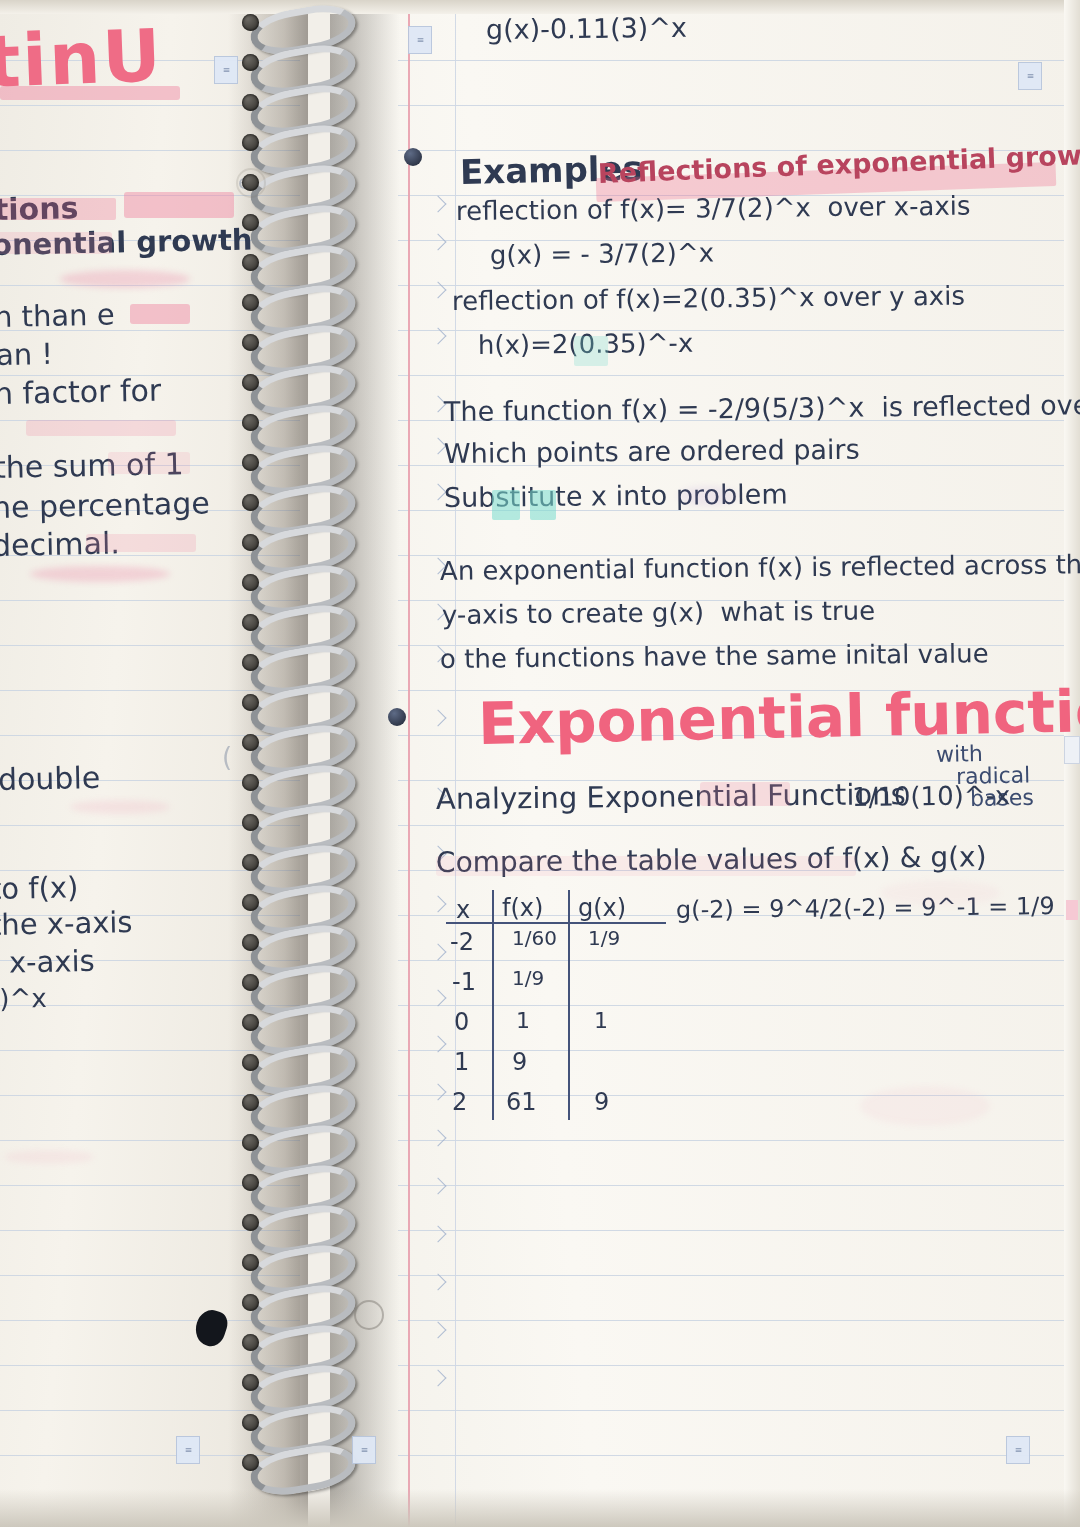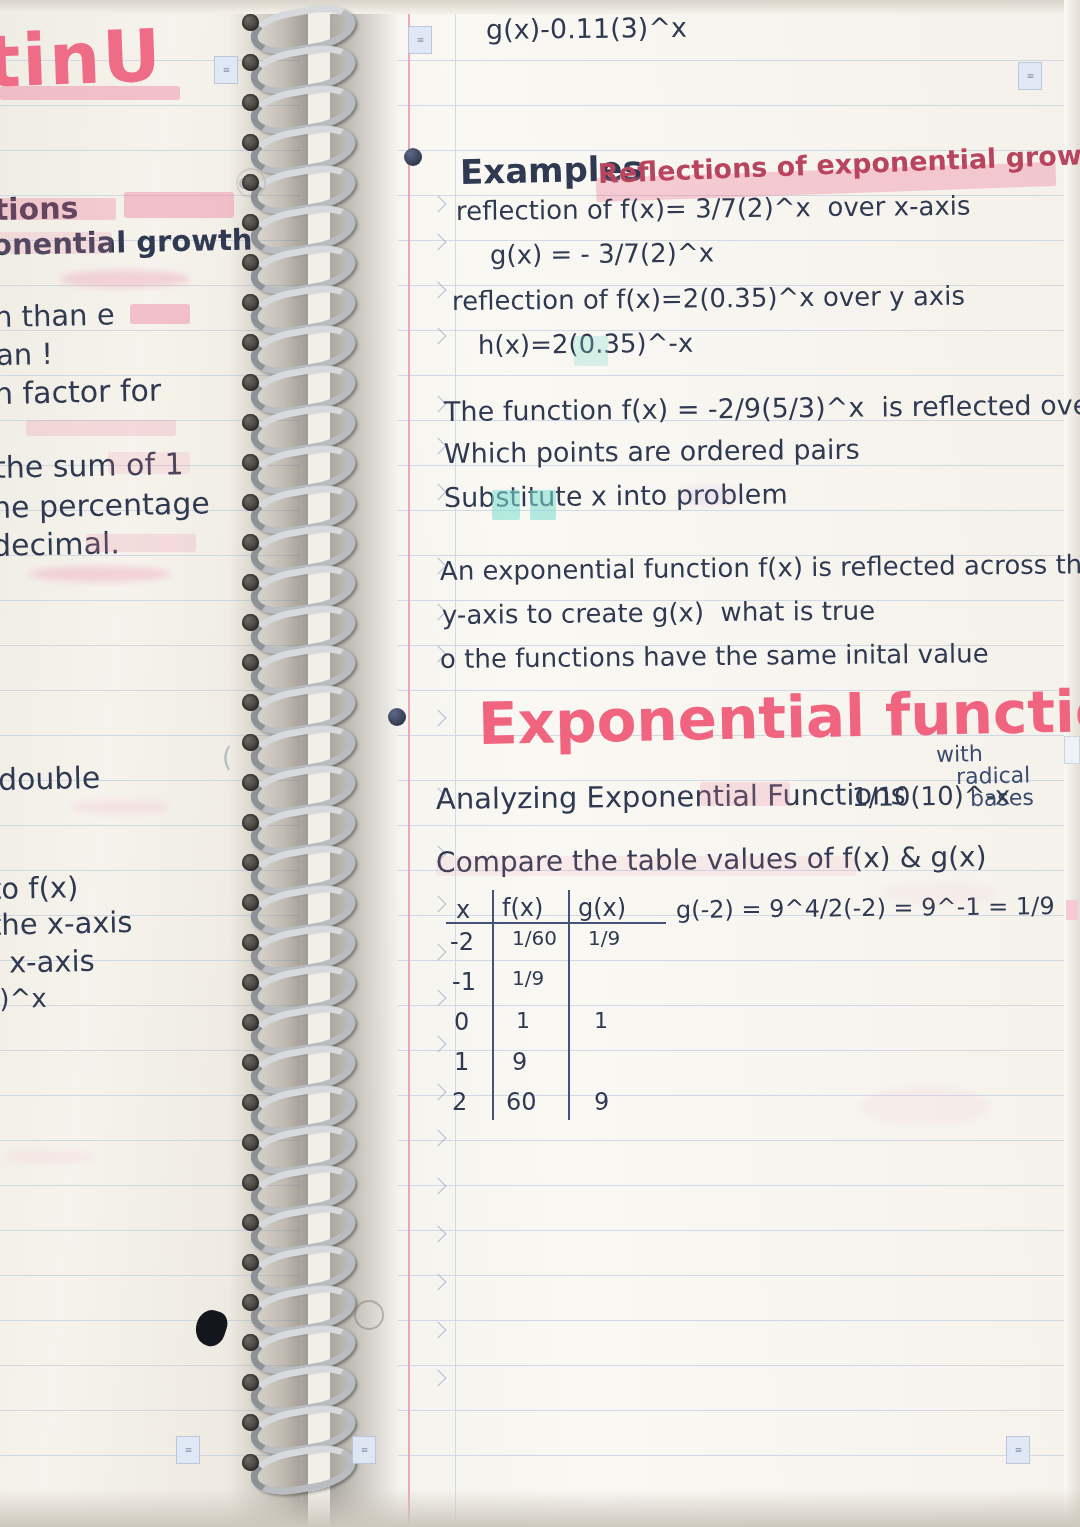--- a/index.html
+++ b/index.html
@@ -423,21 +423,21 @@
 
   <div class="hw ink-dark" style="left:454px;top:1008px;font-size:24px;">0</div>
   <div class="hw ink-dark" style="left:516px;top:1008px;font-size:22px;">1</div>
   <div class="hw ink-dark" style="left:594px;top:1008px;font-size:22px;">1</div>
 
   <div class="hw ink-dark" style="left:454px;top:1048px;font-size:24px;">1</div>
   <div class="hw ink-dark" style="left:512px;top:1048px;font-size:24px;">9</div>
   <div class="hw ink-dark" style="left:594px;top:1048px;font-size:24px;"></div>
 
   <div class="hw ink-dark" style="left:452px;top:1088px;font-size:24px;">2</div>
-  <div class="hw ink-dark" style="left:506px;top:1088px;font-size:24px;">60</div>
+  <div class="hw ink-dark" style="left:506px;top:1088px;font-size:24px;">61</div>
   <div class="hw ink-dark" style="left:594px;top:1088px;font-size:24px;">9</div>
 
   <div class="smudge" style="left:860px;top:1086px;width:130px;height:40px;opacity:.25;"></div>
   <div class="smudge" style="left:880px;top:880px;width:120px;height:26px;opacity:.2;"></div>
 
   <div class="sticker" style="left:214px;top:56px;">≡</div>
   <div class="sticker" style="left:408px;top:26px;">≡</div>
   <div class="sticker" style="left:1018px;top:62px;">≡</div>
   <div class="sticker" style="left:176px;top:1436px;">≡</div>
   <div class="sticker" style="left:352px;top:1436px;">≡</div>

